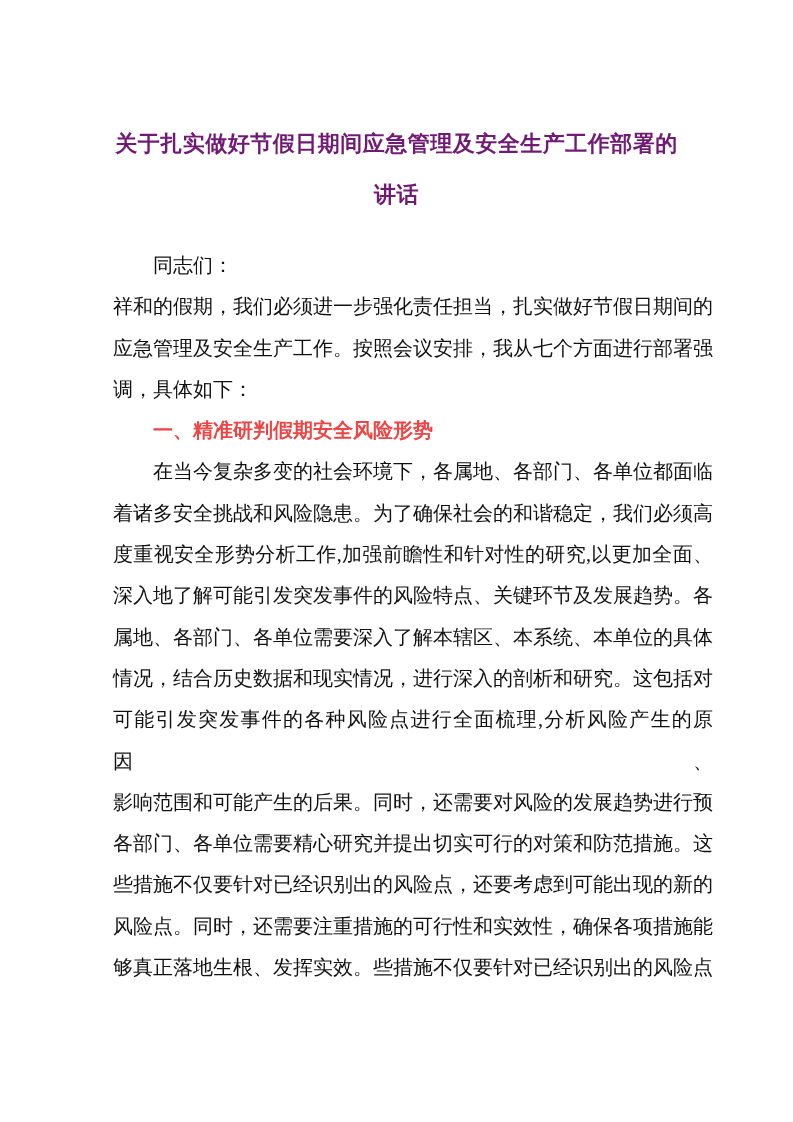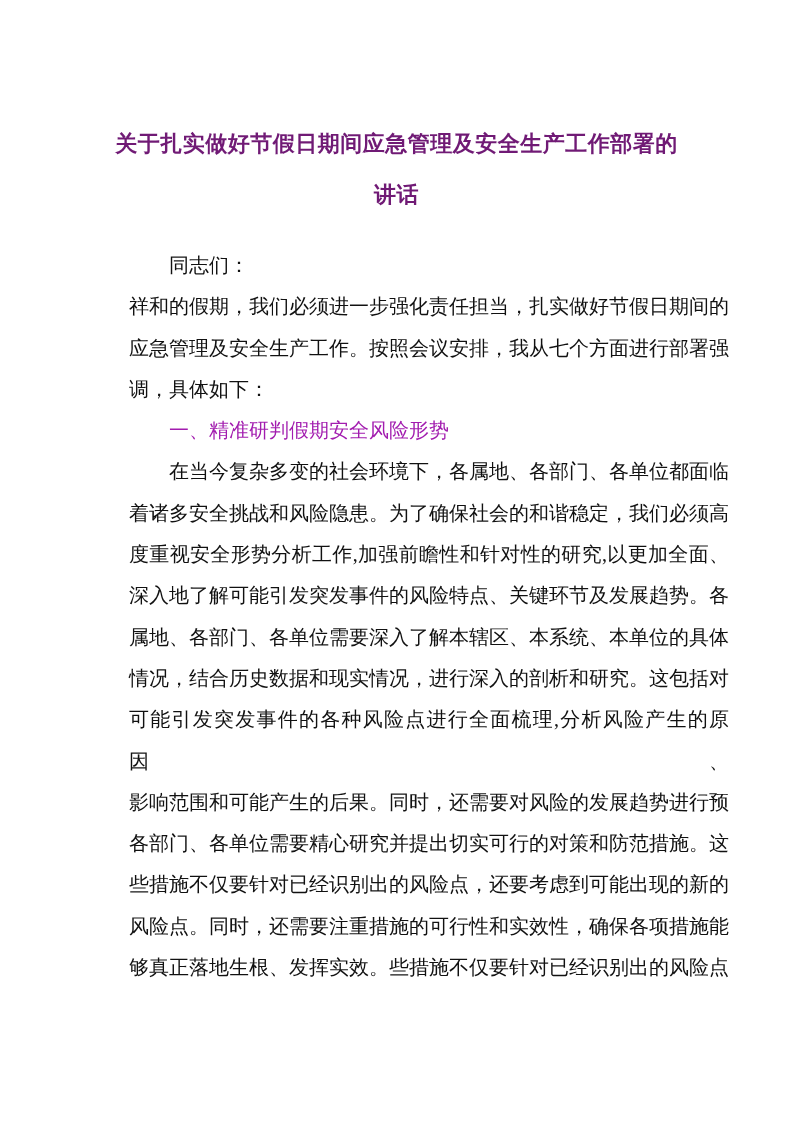--- a/index.html
+++ b/index.html
@@ -29,36 +29,35 @@
     color: #701a75;
   }
   .doc-body {
     position: absolute;
     top: 245px;
     left: 113px;
     width: 600px;
     font-size: 20px;
     line-height: 41.3px;
     color: #111111;
-    margin-left: 16px;
   }
   .line {
     white-space: normal;
     text-align: left;
   }
   .line.fill {
     text-align: justify;
     text-align-last: justify;
   }
   .line.indent {
     text-indent: 2em;
   }
   .line.bold {
-    font-weight: normal;
-    color: #a21caf;
+    font-weight: bold;
+    color: #ef4444;
   }
 </style>
 </head>
 <body>
 
 <div class="page">
   <div class="doc-title">
     <div>关于扎实做好节假日期间应急管理及安全生产工作部署的</div>
     <div>讲话</div>
   </div>

